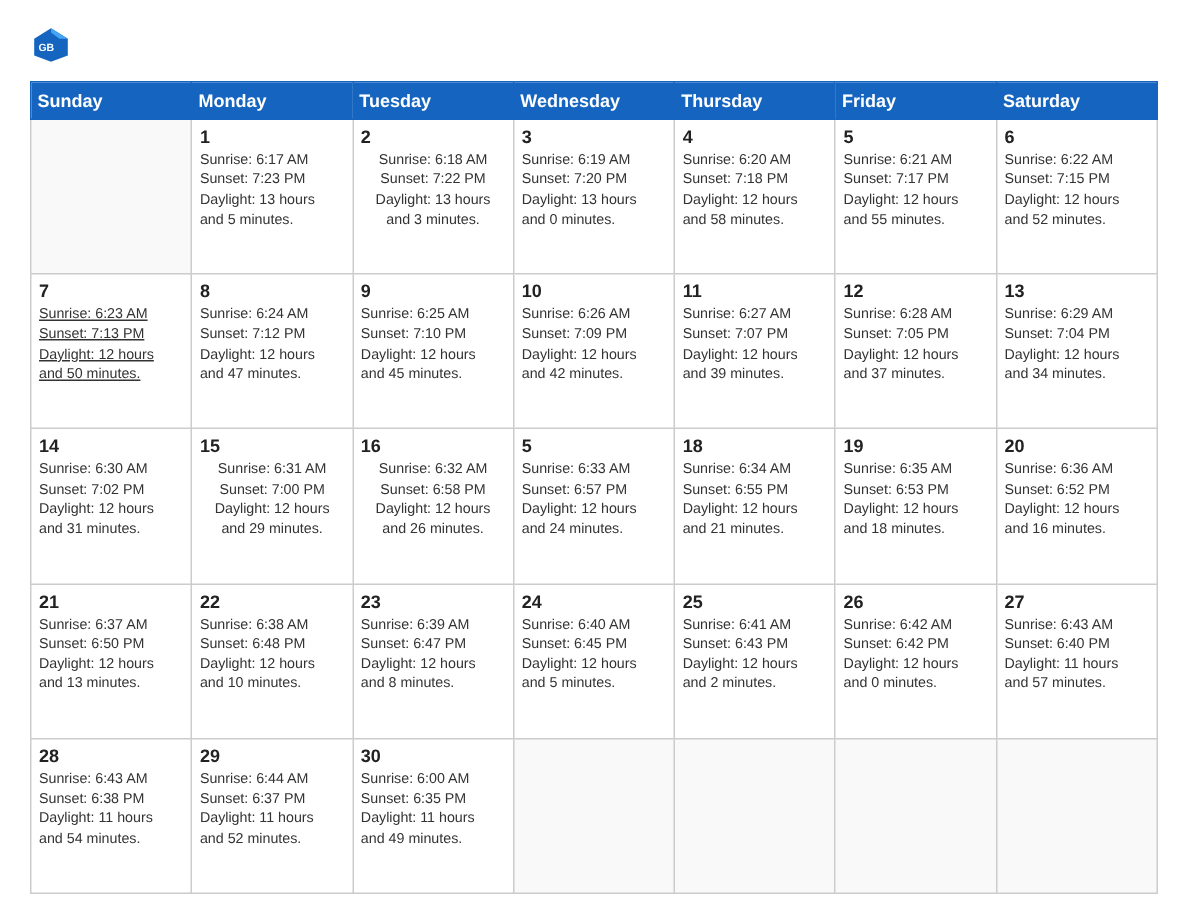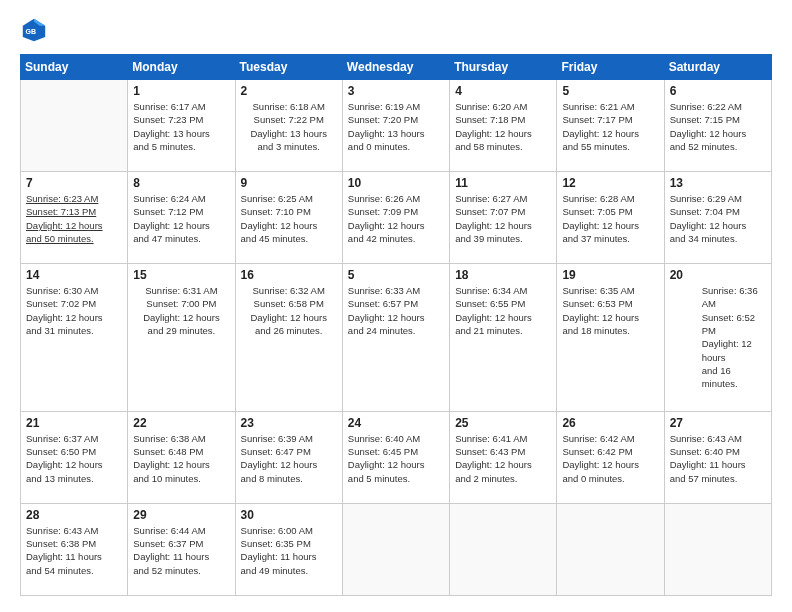--- a/index.html
+++ b/index.html
@@ -259,21 +259,21 @@
           </td>
           <td>
             <span class="day-num">19</span>
             <div class="day-info" style="white-space: pre-line;">Sunrise: 6:35 AM
 Sunset: 6:53 PM
 Daylight: 12 hours
 and 18 minutes.</div>
           </td>
           <td>
             <span class="day-num">20</span>
-            <div class="day-info" style="white-space: pre-line; margin-left: 32px;">Sunrise: 6:36 AM
+            <div class="day-info" style="white-space: pre-line;">Sunrise: 6:36 AM
 Sunset: 6:52 PM
 Daylight: 12 hours
 and 16 minutes.</div>
           </td>
         </tr>
         <tr>
           <td>
             <span class="day-num">21</span>
             <div class="day-info" style="white-space: pre-line;">Sunrise: 6:37 AM
 Sunset: 6:50 PM

